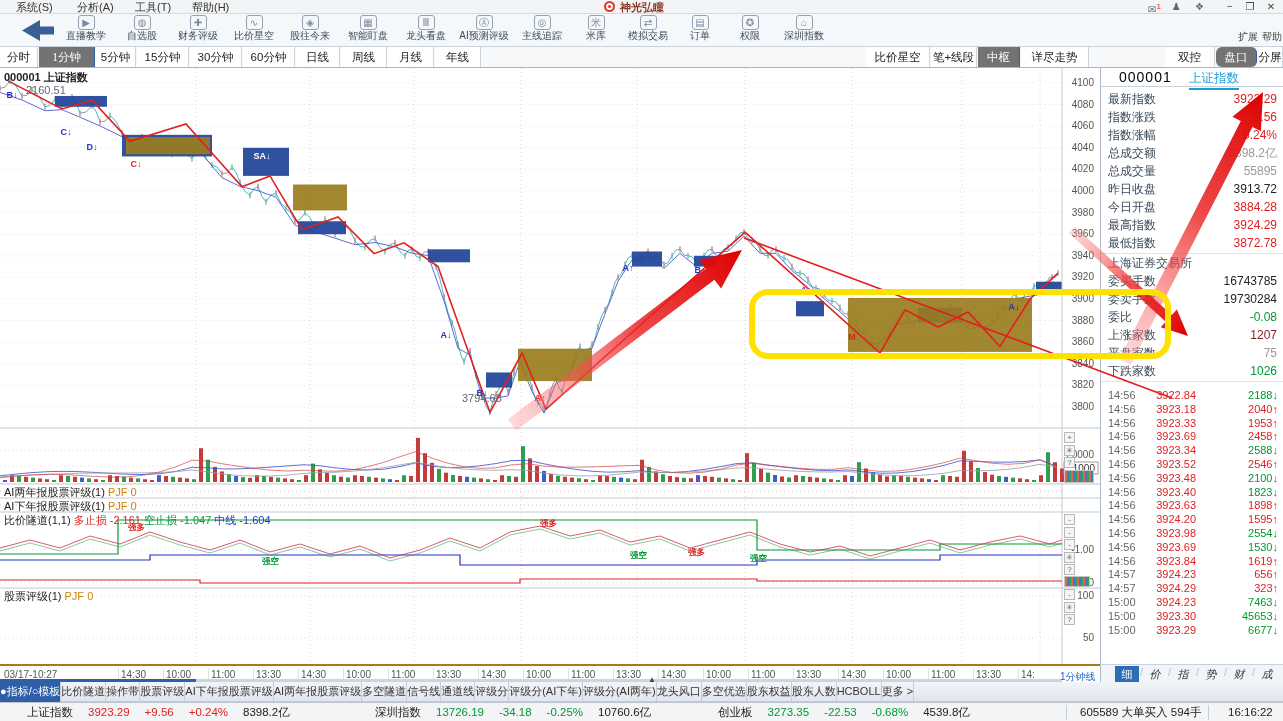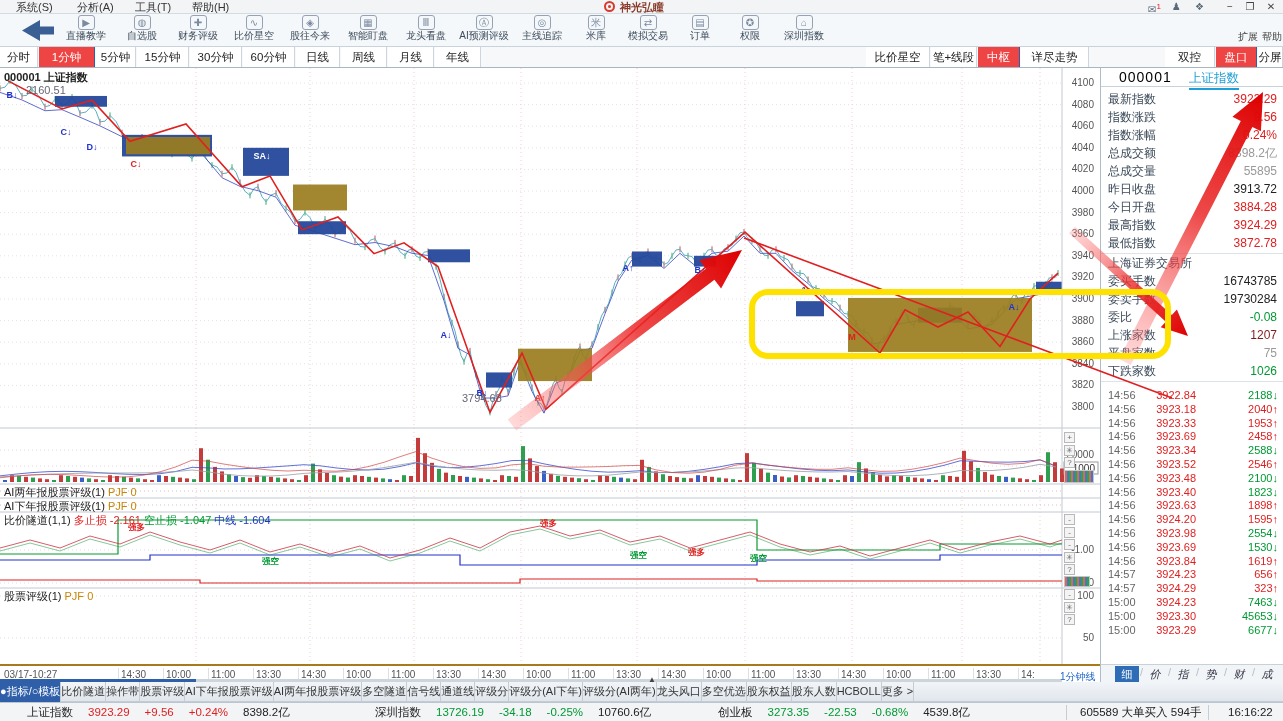--- a/index.html
+++ b/index.html
@@ -21,21 +21,21 @@
 .toolbar { position:absolute; left:0; top:14px; width:1283px; height:33px; background:#f5f8fa; border-bottom:1px solid #c9d3dc; }
 .back-btn { position:absolute; left:16px; top:4px; width:42px; height:25px; }
 .tool-item { position:absolute; top:1px; width:58px; height:31px; text-align:center; cursor:default; }
 .tool-item .ico { display:inline-block; width:17px; height:15px; line-height:14px; border:1px solid #94a2b4; border-radius:3px; color:#7a8aa0; font-size:10px; margin-top:0; }
 .tool-item .lbl { display:block; font-size:10px; color:#3c4a5a; line-height:11px; white-space:nowrap; }
 .toolbar-right { position:absolute; top:16px; font-size:10px; color:#444; }
 
 
 .periodrow { position:absolute; left:0; top:47px; width:1283px; height:21px; background:#f6f8fa; border-bottom:1px solid #a8b6c4; }
 .ptab { position:absolute; top:0; height:20px; line-height:20px; text-align:center; font-size:11.5px; color:#222; border-right:1px solid #cdd6de; background:#fff; cursor:default; white-space:nowrap; overflow:hidden; }
-.ptab.active { background:#ef4444; color:#fff; border-right-color:#2e5fa8; }
+.ptab.active { background:#737373; color:#fff; border-right-color:#2e5fa8;font-family:Liberation Serif, serif; }
 
 
 #chart-svg { position:absolute; left:0; top:68px; }
 .chart-label { position:absolute; font-size:11px; white-space:nowrap; z-index:5; }
 .c-dark { color:#222; } .c-grey2 { color:#667; }
 .red { color:#e02020; } .green { color:#009933; } .blue { color:#2233cc; } .grey { color:#999; } .orange { color:#c8860b; }
 .side-btn { position:absolute; width:11px; height:11px; line-height:10px; text-align:center; font-size:8px; color:#666; background:#f4f4f4; border:1px solid #b8b8b8; z-index:6; }
 .thumb { position:absolute; z-index:6; border:1px solid #c5c5c5; background:repeating-linear-gradient(90deg,#d65,#d65 2px,#47c 2px,#47c 4px,#2a4 4px,#2a4 6px); }
 
 
@@ -139,21 +139,21 @@
         <div class="ptab" style="left: 243px; width: 52px;">60分钟</div>
         <div class="ptab" style="left: 296px; width: 44px;">日线</div>
         <div class="ptab" style="left: 341px; width: 46px;">周线</div>
         <div class="ptab" style="left: 388px; width: 46px;">月线</div>
         <div class="ptab" style="left: 435px; width: 46px;">年线</div>
         <div class="ptab" style="left: 866px; width: 64px;">比价星空</div>
         <div class="ptab" style="left: 931px; width: 46px;">笔+线段</div>
         <div class="ptab active" style="left: 978px; width: 42px;">中枢</div>
         <div class="ptab" style="left: 1021px; width: 68px;">详尽走势</div>
         <div class="ptab" style="left: 1165px; width: 50px;">双控</div>
-        <div class="ptab active" style="left: 1216px; width: 41px;">盘口</div>
+        <div class="ptab active" style="left: 1216px; width: 41px; border-radius: 6px;">盘口</div>
         <div class="ptab" style="left: 1258px; width: 25px;">分屏</div>
       </div>
   </div>
 
   <svg id="chart-svg" width="1100" height="596">
       <line x1="0" y1="15" x2="1062" y2="15" stroke="#e2e2f0" stroke-dasharray="1,3"></line>
       <text x="1094" y="18" font-size="10" fill="#555" text-anchor="end">4100</text>
       <line x1="0" y1="36.6" x2="1062" y2="36.6" stroke="#e2e2f0" stroke-dasharray="1,3"></line>
       <text x="1094" y="39.6" font-size="10" fill="#555" text-anchor="end">4080</text>
       <line x1="0" y1="58.2" x2="1062" y2="58.2" stroke="#e2e2f0" stroke-dasharray="1,3"></line>

